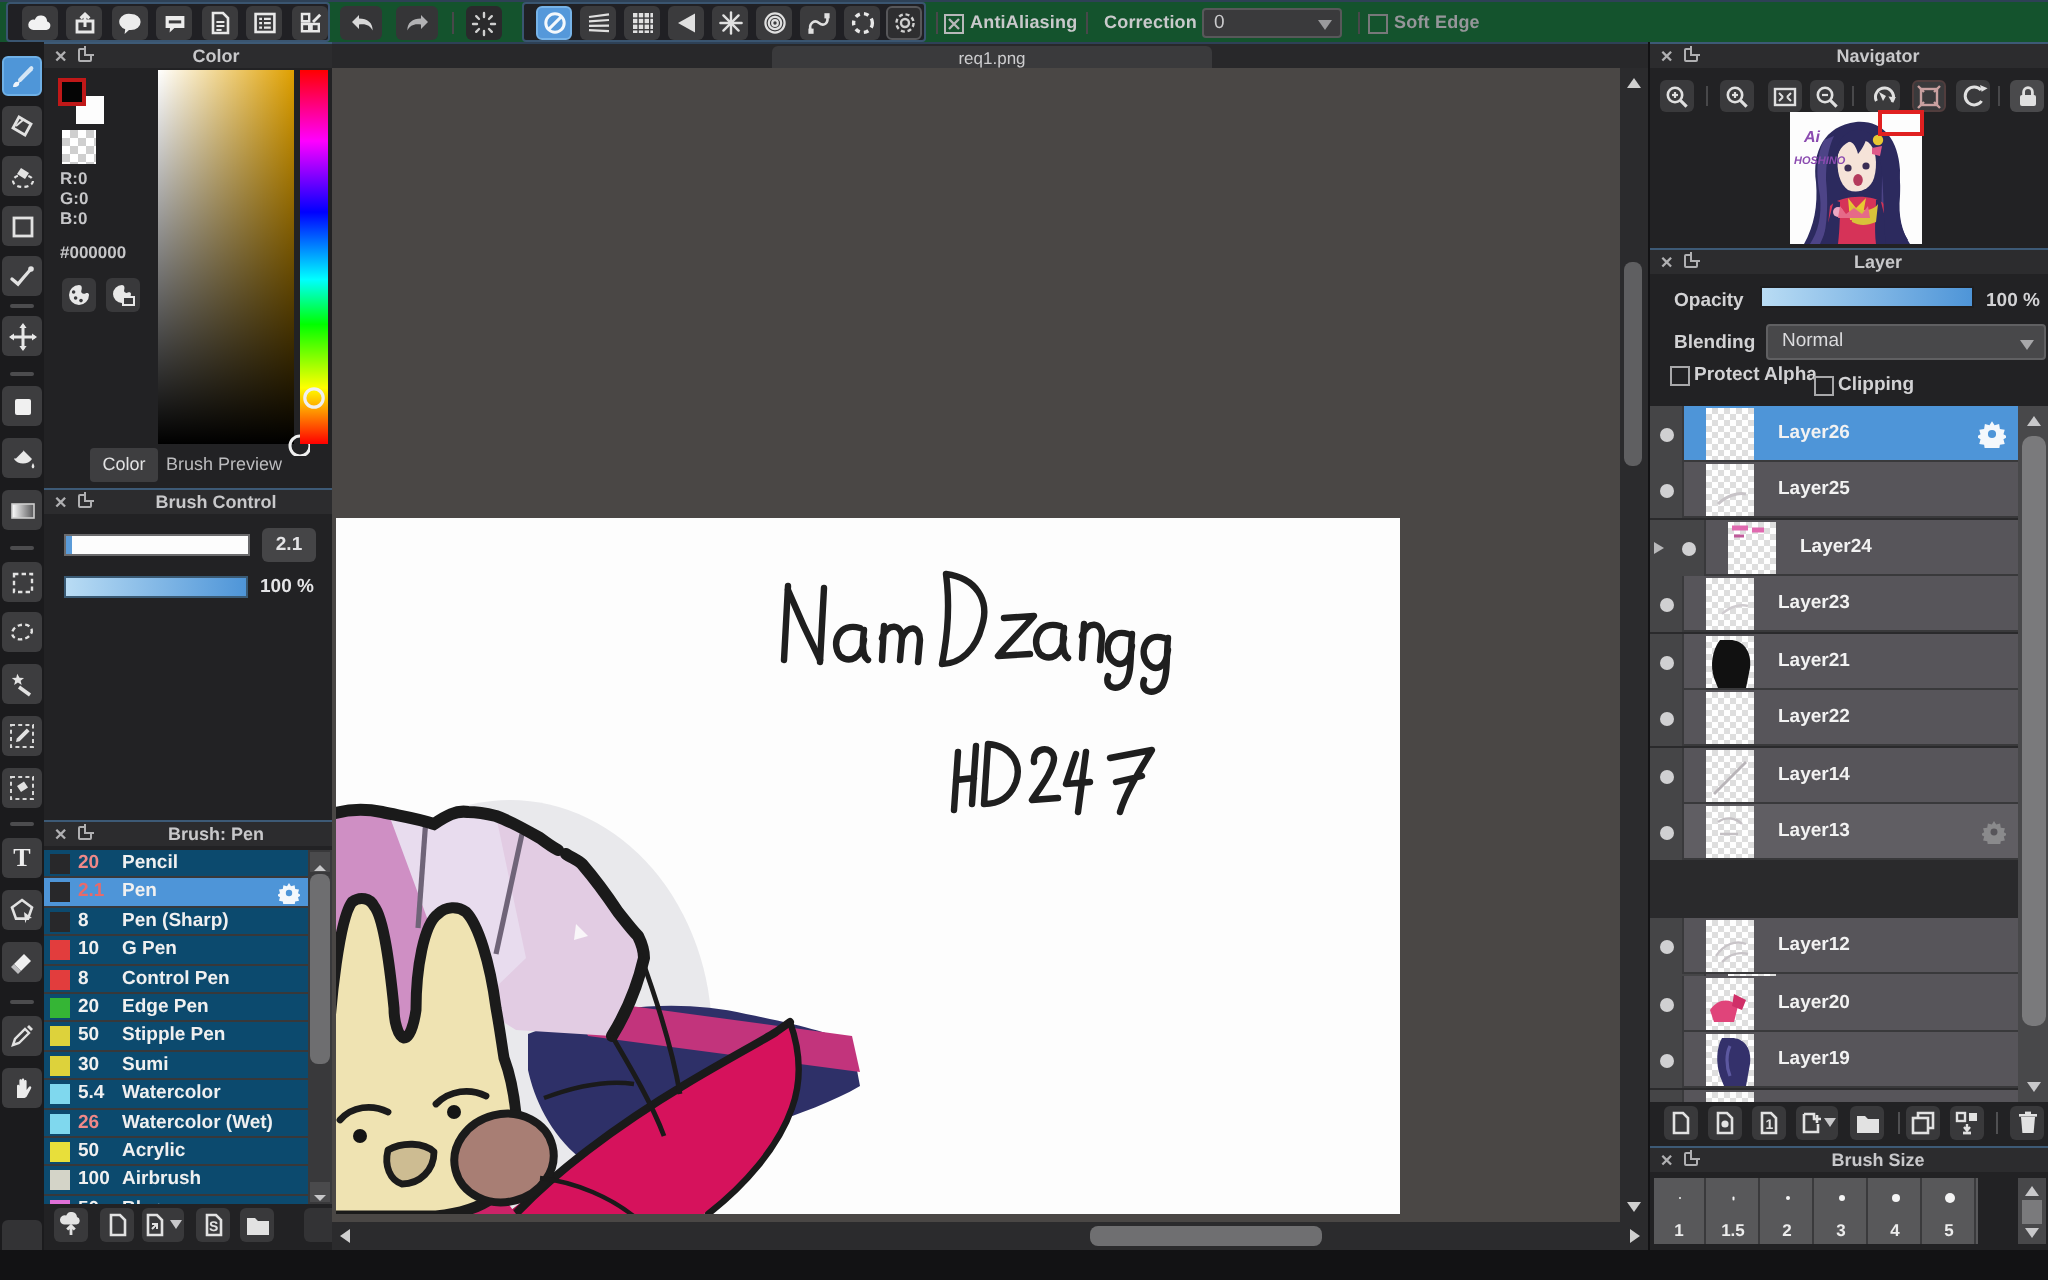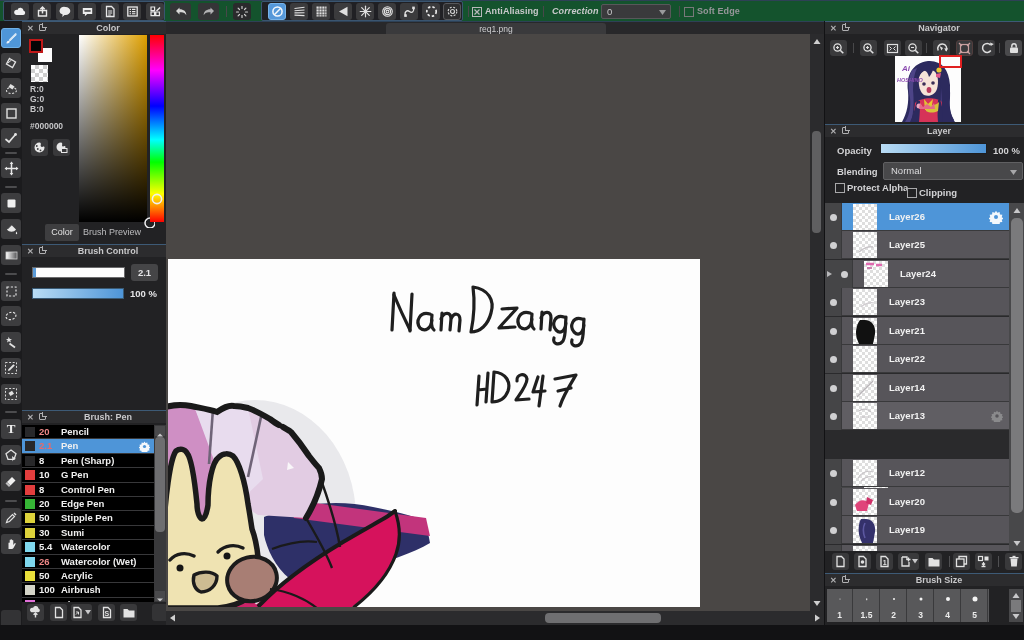--- a/index.html
+++ b/index.html
@@ -21,21 +21,21 @@
 .tool.blue{background:#4f96d8;border:1px solid #6fb0e6;}
 .tsep{position:absolute;left:5px;width:12px;height:2px;background:#4c4c4e;border-radius:1px;}
 
 .panel{position:absolute;background:#222224;}
 .phead{position:absolute;left:0;top:0;right:0;height:13px;background:#2c2c2e;border-top:1px solid #3d5a76;color:#c8c8ca;font-size:9px;font-weight:bold;text-align:center;line-height:13px;}
 .phx{position:absolute;left:5px;top:2px;color:#b0b0b2;font-size:8px;font-weight:bold;line-height:9px;}
 .php{position:absolute;left:17px;top:2px;width:7px;height:7px;border:1px solid #b0b0b2;border-radius:1px;}
 .php:after{content:"";position:absolute;right:-2px;top:-2px;width:4px;height:4px;background:#2c2c2e;border-left:1px solid #b0b0b2;border-bottom:1px solid #b0b0b2;}
 .checker{background-color:#fff;background-image:linear-gradient(45deg,#cfcfcf 25%,transparent 25%,transparent 75%,#cfcfcf 75%),linear-gradient(45deg,#cfcfcf 25%,transparent 25%,transparent 75%,#cfcfcf 75%);background-size:8px 8px;background-position:0 0,4px 4px;}
 .sbtn{position:absolute;top:2px;width:17px;height:17px;background:#39393b;border-radius:3px;display:flex;align-items:center;justify-content:center;}
-.brow{position:relative;height:14.4px;background:#000000;border-bottom:1px solid #38383a;color:#f0f0f0;font-size:9.5px;font-weight:bold;}
+.brow{position:relative;height:14.4px;background:#0c4a6e;border-bottom:1px solid #38383a;color:#f0f0f0;font-size:9.5px;font-weight:bold;}
 .brow .sw{position:absolute;left:3px;top:2px;width:10px;height:10px;}
 .brow .num{position:absolute;left:17px;top:0;width:19px;line-height:14px;}
 .brow .nm{position:absolute;left:39px;top:0;line-height:14px;}
 .nbtn{position:absolute;top:19px;width:17px;height:16px;background:#3a3a3c;border-radius:3px;display:flex;align-items:center;justify-content:center;}
 .lbtn{position:absolute;top:2px;width:17px;height:17px;background:#39393b;border-radius:3px;display:flex;align-items:center;justify-content:center;}
 .chk{color:#d2d2d4;font-size:9.5px;font-weight:bold;padding-left:12px;}
 .chk:before{content:"";position:absolute;left:0;top:1px;width:8px;height:8px;border:1px solid #a8a8aa;background:#222224;}
 .lrow{position:absolute;left:0;width:184px;height:28px;background:#57555a;border-bottom:1px solid #39393b;}
 .lrow .eye{position:absolute;left:0;top:0;width:17px;height:28px;background:#454547;border-right:1px solid #39393b;}
 .lrow .eye:after{content:"";position:absolute;left:5px;top:11px;width:7px;height:7px;border-radius:50%;background:#d0d0d2;}
@@ -209,21 +209,21 @@
         </svg>
     </div>
     <div class="vsep" style="left:468px;"></div>
 
     <svg class="abs" style="left:472px;top:6px;" width="10" height="10" viewBox="0 0 10 10">
         <rect x="0.5" y="0.5" width="9" height="9" fill="none" stroke="#b8b8ba" stroke-width="1"></rect>
         <path d="M2.5 2.5 L7.5 7.5 M7.5 2.5 L2.5 7.5" stroke="#b8b8ba" stroke-width="1.2"></path>
       </svg>
     <div class="tbtext" style="left:485px;">AntiAliasing</div>
     <div class="vsep" style="left:543px;"></div>
-    <div class="tbtext" style="left:552px;font-style:italic;">Correction</div>
+    <div class="tbtext" style="left:552px;">Correction</div>
     <div class="abs" style="left:601px;top:3px;width:70px;height:15px;background:#3a3a3c;border:1px solid #58585a;border-radius:2px;color:#c9c9cb;font-size:9.5px;line-height:13px;padding-left:5px;">0<svg class="abs" style="right:4px;top:5px;" width="7" height="5" viewBox="0 0 7 5">
           <path d="M0 0h7L3.5 5z" fill="#9a9a9c"></path>
         </svg></div>
     <div class="vsep" style="left:679px;"></div>
     <svg class="abs" style="left:684px;top:6px;" width="10" height="10" viewBox="0 0 10 10">
         <rect x="0.5" y="0.5" width="9" height="9" fill="none" stroke="#78787a" stroke-width="1"></rect>
       </svg>
     <div class="tbtext" style="left:697px;color:#96969a;">Soft Edge</div>
   </div>
   <div id="toolstrip">

